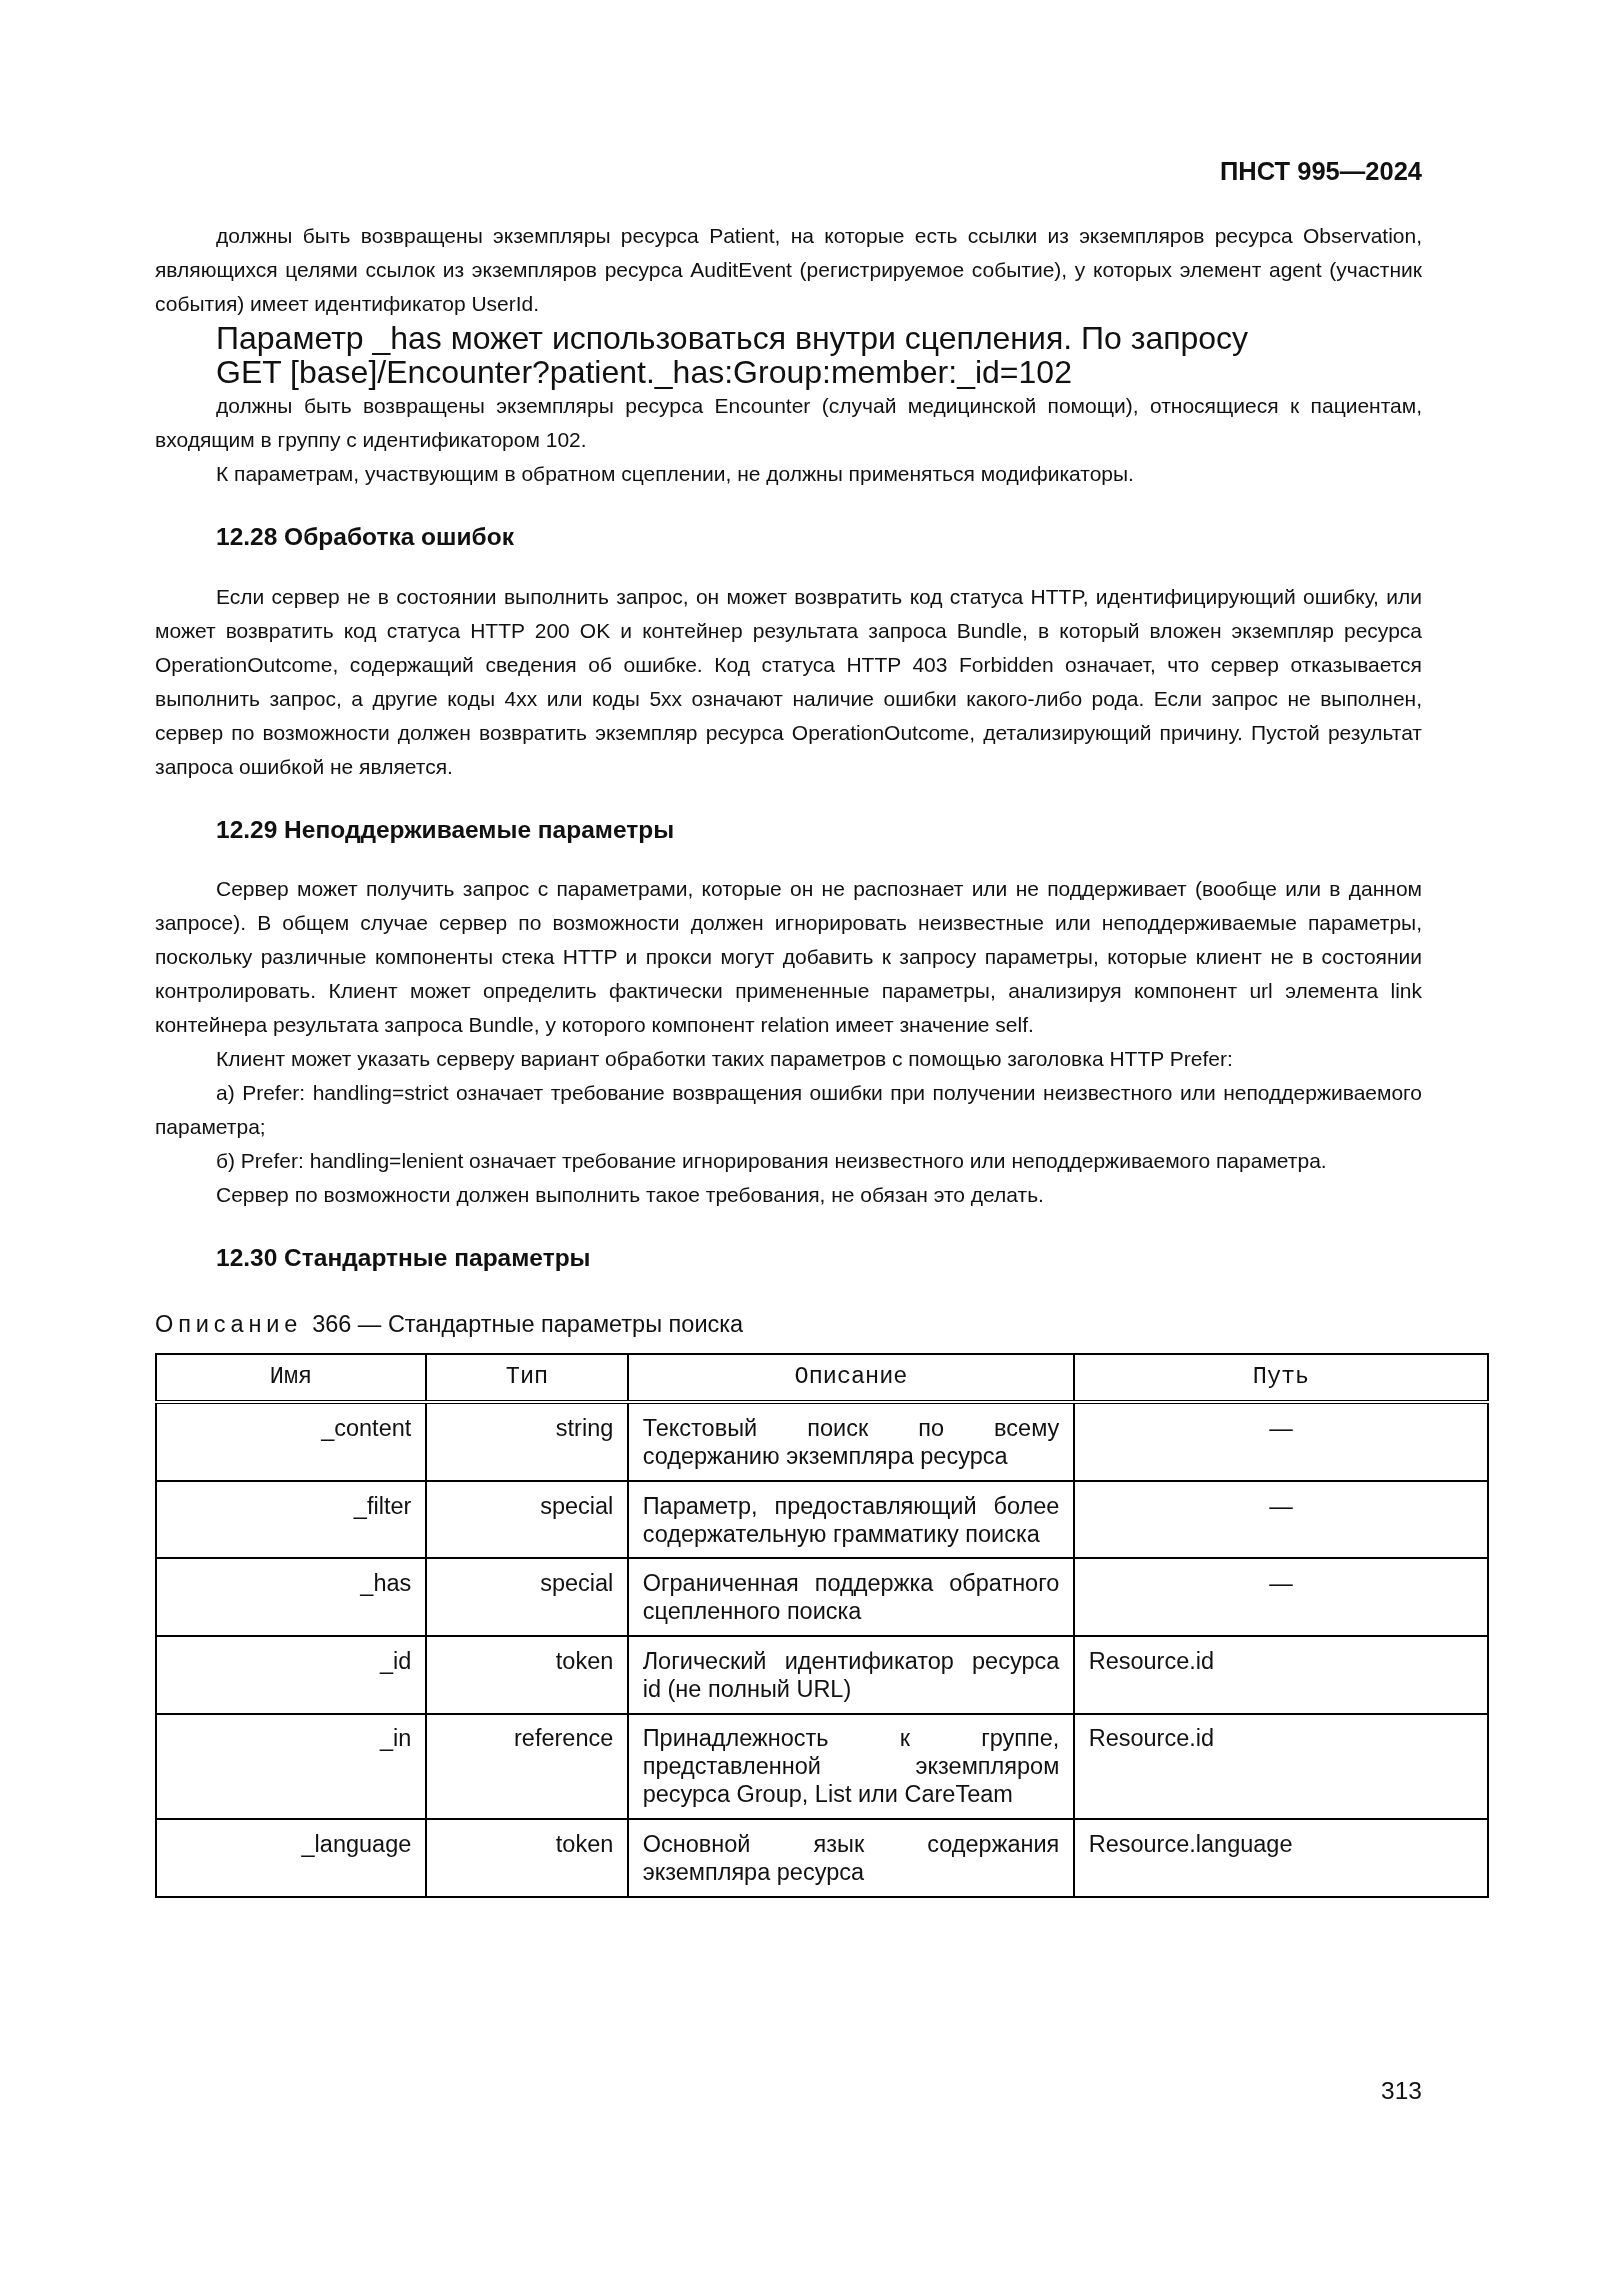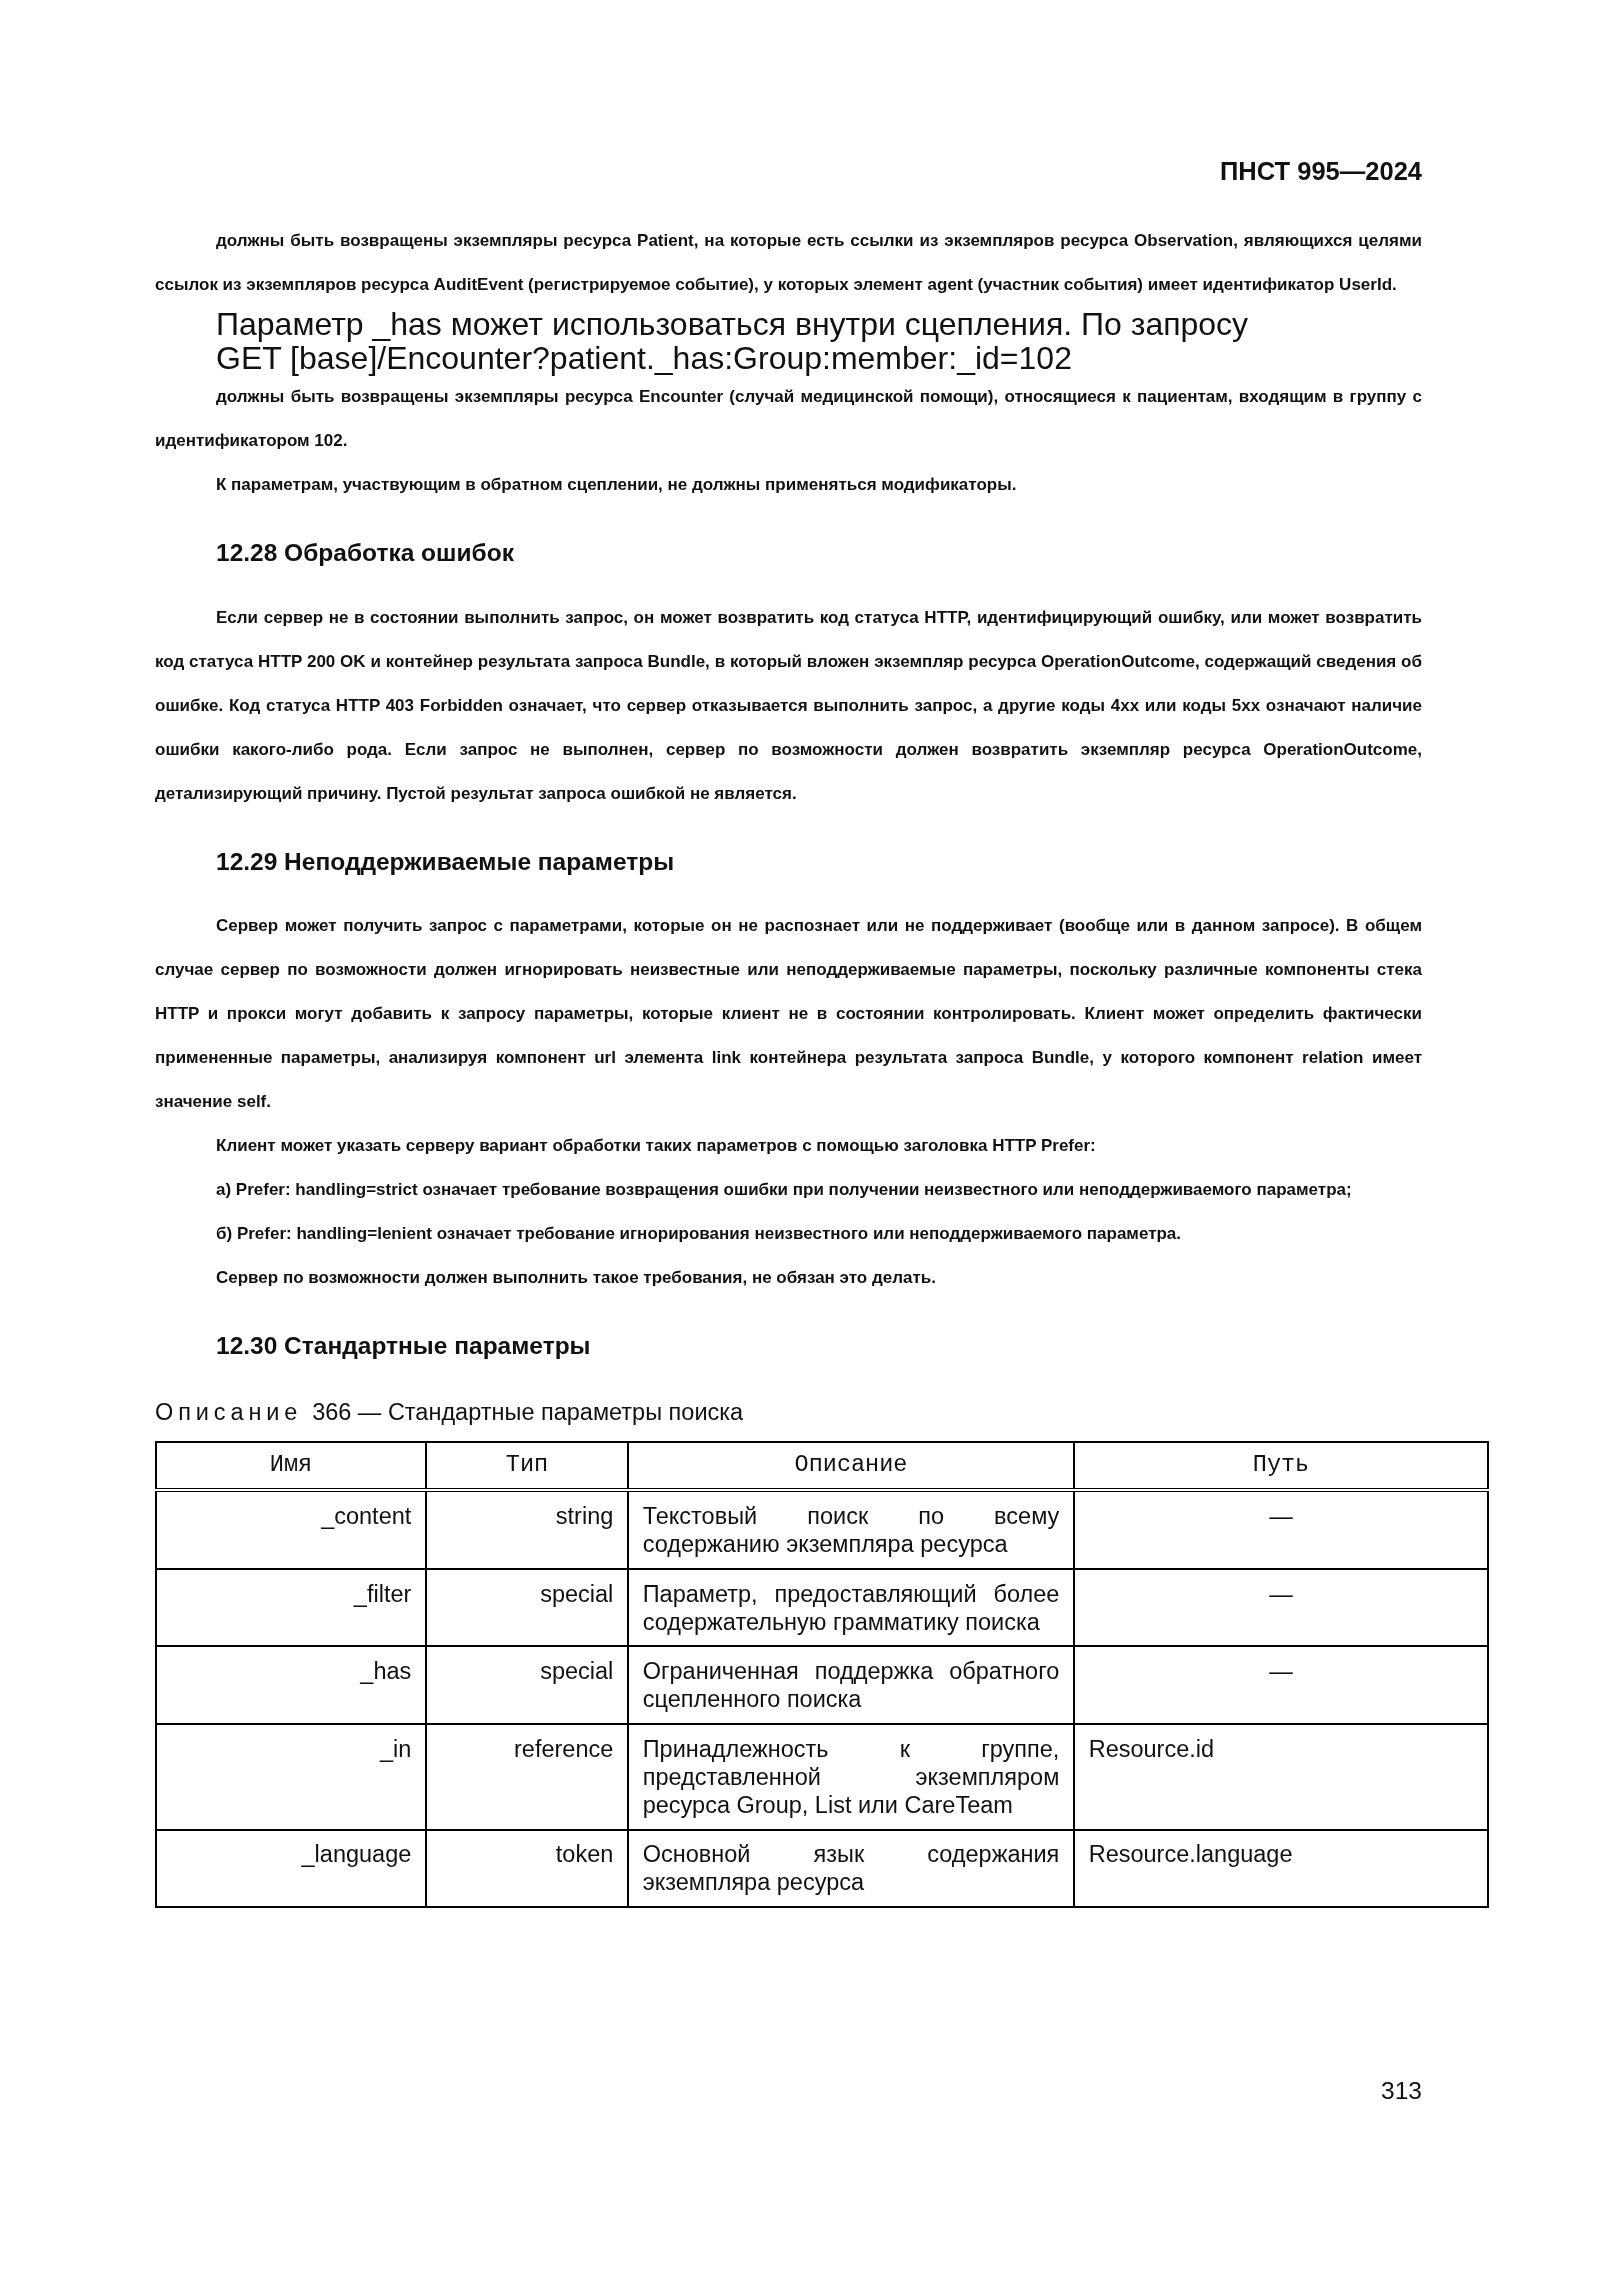--- a/index.html
+++ b/index.html
@@ -19,25 +19,24 @@
     position: relative;
   }
   .doc-header {
     text-align: right;
     font-weight: bold;
     font-size: 25.5px;
     line-height: 29px;
     margin-bottom: 33px;
   }
   .para {
-    font-size: 17px;
-    line-height: 44px;
+    font-size: 21px;
+    line-height: 34px;
     text-align: justify;
     text-indent: 61px;
-    font-weight: bold;
   }
   .line {
     font-size: 32px;
     line-height: 34px;
     text-align: left;
     text-indent: 61px;
   }
   .heading {
     font-size: 24.5px;
     line-height: 34px;
@@ -145,20 +144,26 @@
         <td class="cell-desc">Параметр, предоставляющий более содержательную грамматику поиска</td>
         <td class="cell-path center">—</td>
       </tr>
       <tr>
         <td class="cell-name">_has</td>
         <td class="cell-type">special</td>
         <td class="cell-desc">Ограниченная поддержка обратного сцепленного поиска</td>
         <td class="cell-path center">—</td>
       </tr>
       <tr>
+        <td class="cell-name">_id</td>
+        <td class="cell-type">token</td>
+        <td class="cell-desc">Логический идентификатор ресурса id (не полный URL)</td>
+        <td class="cell-path">Resource.id</td>
+      </tr>
+      <tr>
         <td class="cell-name">_in</td>
         <td class="cell-type">reference</td>
         <td class="cell-desc">Принадлежность к группе, представленной экземпляром ресурса Group, List или CareTeam</td>
         <td class="cell-path">Resource.id</td>
       </tr>
       <tr>
         <td class="cell-name">_language</td>
         <td class="cell-type">token</td>
         <td class="cell-desc">Основной язык содержания экземпляра ресурса</td>
         <td class="cell-path">Resource.language</td>

